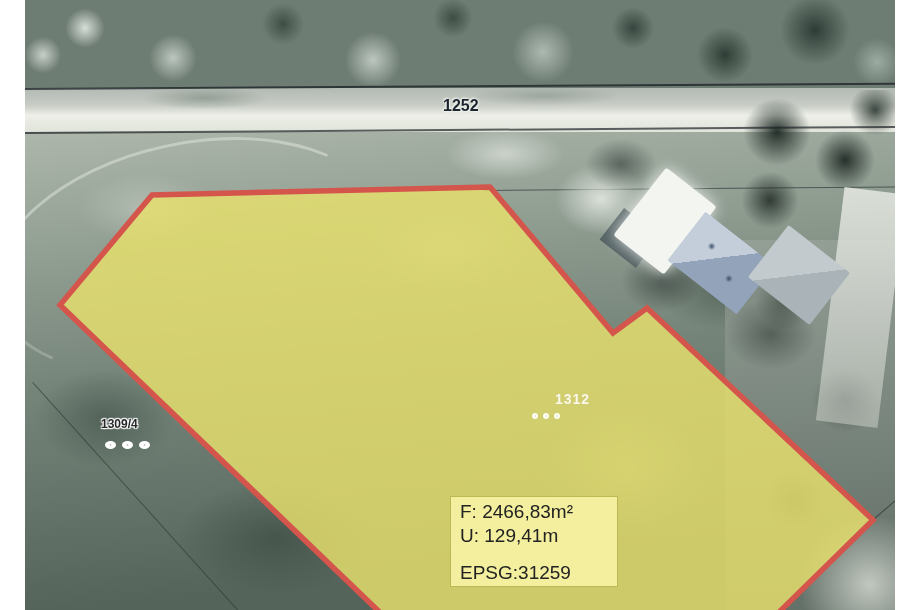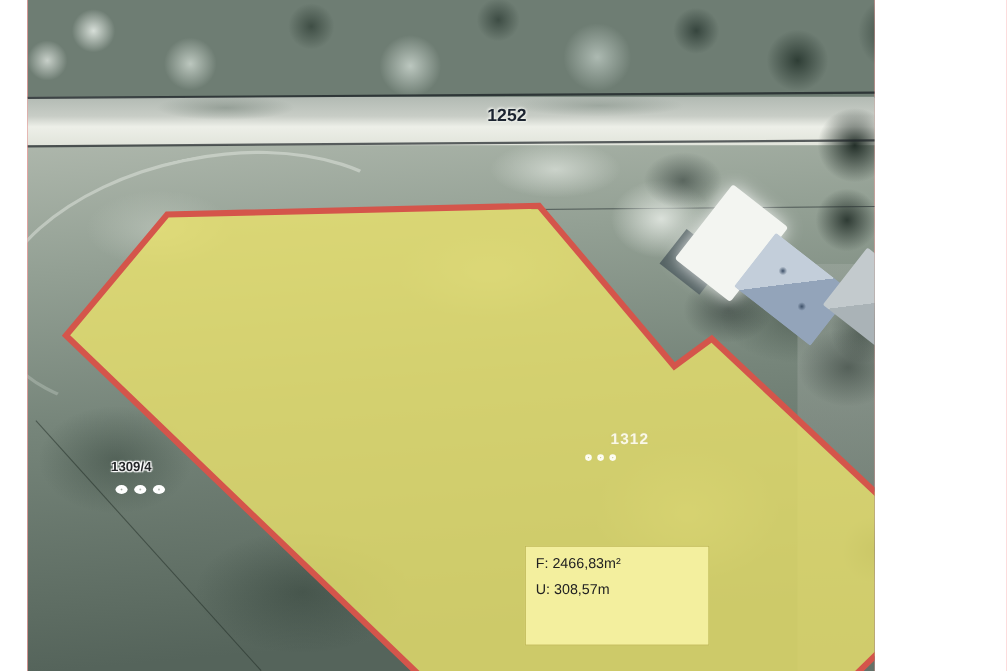--- a/index.html
+++ b/index.html
@@ -1,20 +1,20 @@
 <!DOCTYPE html>
 <html><head>
 <meta charset="utf-8">
 <style>
   * { margin:0; padding:0; box-sizing:border-box; }
   html,body { background:#ffffff; width:915px; height:610px; overflow:hidden;
               font-family:"Liberation Sans", sans-serif; }
   #stage { position:relative; width:915px; height:610px; background:#ffffff; }
-  #map-canvas { position:absolute; left:25px; top:0; width:770px; height:610px;
-                overflow:hidden; background:#ef4444; }
+  #map-canvas { position:absolute; left:25px; top:0; width:870px; height:610px;
+                overflow:hidden; background:#d946ef; }
   #map-canvas > div, #map-canvas > svg { position:absolute; }
 
   
   .trees-top { left:0; top:0; width:870px; height:89px; z-index:1;
     background-color:#6e7d73;
     background-image:
       radial-gradient(circle 28px at 60px 28px,  rgba(226,233,227,.9), transparent 70%),
       radial-gradient(circle 34px at 148px 58px, rgba(208,218,210,.8), transparent 70%),
       radial-gradient(circle 30px at 258px 24px, rgba(58,73,64,.9),    transparent 70%),
       radial-gradient(circle 40px at 348px 60px, rgba(214,224,217,.75),transparent 70%),
@@ -100,23 +100,23 @@
     text-shadow:0 0 2px rgba(210,204,140,.9); letter-spacing:1px;margin-left:28px; }
   .dots-row { position:absolute; z-index:5; display:flex; gap:6px; }
   .dots-1309 { left:80px; top:441px; }
   .dots-1312 { left:507px; top:413px; gap:5px; }
   .dot-big { width:11px; height:8px; border-radius:50%; background:
     radial-gradient(circle 2px at 50% 50%, #9aa39a, #ffffff 65%); }
   .dot-small { width:6px; height:6px; border-radius:50%; background:
     radial-gradient(circle 1.5px at 50% 50%, rgba(205,200,140,.9), rgba(255,255,250,.95) 65%); }
 
   
-  .info-box { left:452px; top:496px; width:168px; height:91px; z-index:6;
+  .info-box { left:425px; top:496px; width:168px; height:91px; z-index:6;
     background:#f3ef9e; border:1px solid #bdb754; padding:3px 9px;
-    color:#222222; font-size:13px; line-height:24px; font-weight:500; }
+    color:#222222; font-size:19px; line-height:24px; font-weight:500; }
   .info-box .crs-line { margin-top:13px; }
 </style>
 </head>
 <body>
 
 <div id="stage">
   <div id="map-canvas">
 
     <div class="field"></div>
     <div class="curve-track"></div>
@@ -157,17 +157,18 @@
     </div>
     <div class="map-label label-1312">1312</div>
     <div class="dots-row dots-1312">
       <span class="dot-small"></span>
       <span class="dot-small"></span>
       <span class="dot-small"></span>
     </div>
 
     <div class="info-box" style="position:absolute;">
       <div>F: 2466,83m²</div>
-      <div>U: 308,57m</div>
+      <div>U: 129,41m</div>
+      <div class="crs-line">EPSG:31259</div>
     </div>
 
   </div>
 </div>
 
 </body></html>

